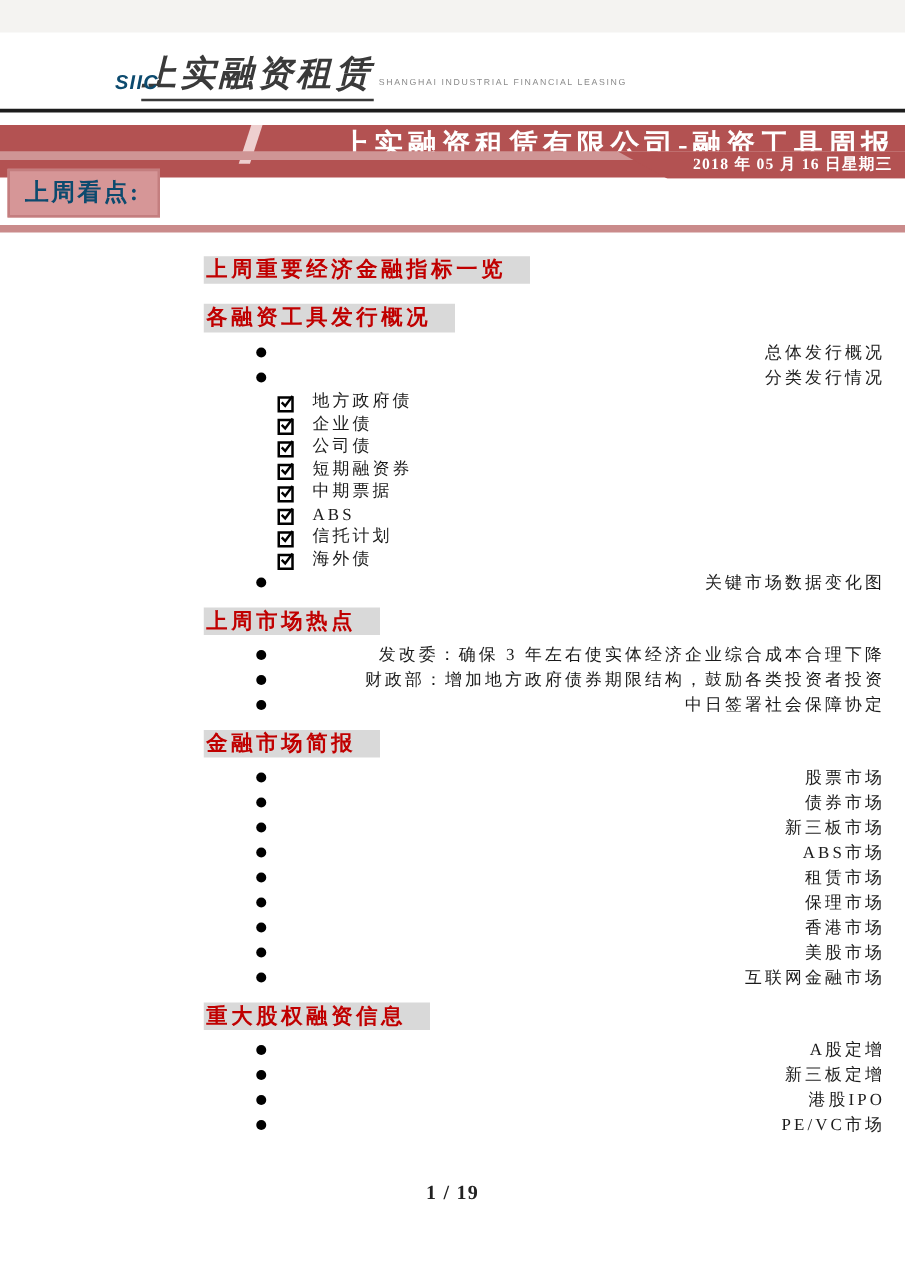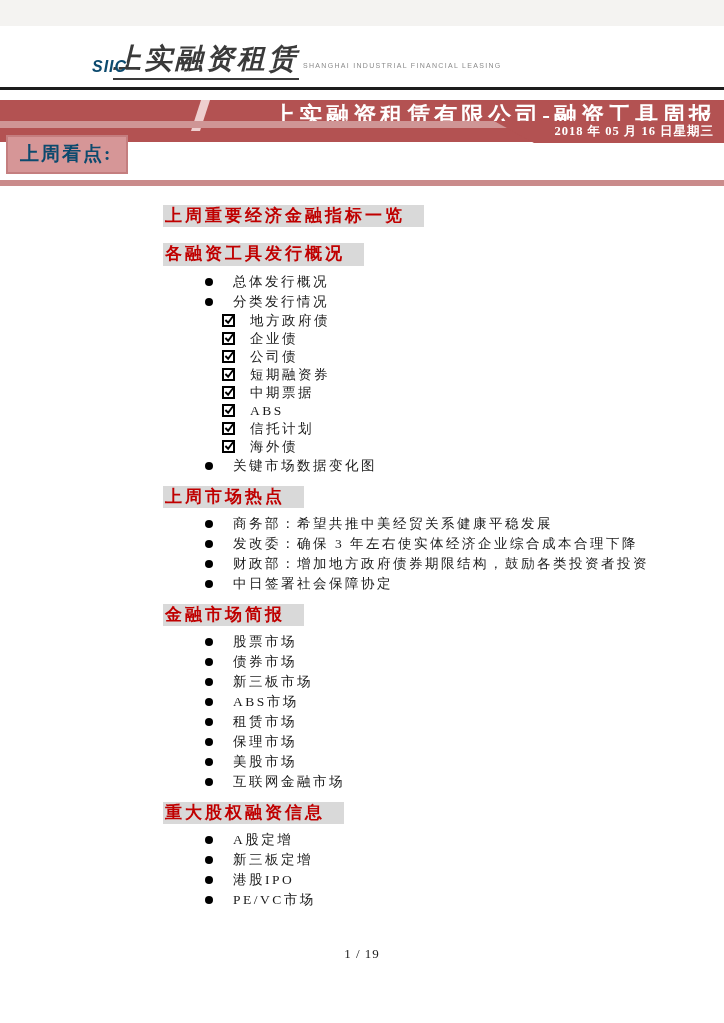--- a/index.html
+++ b/index.html
@@ -50,30 +50,30 @@
 
   
   .toc { position: absolute; left: 163px; top: 199px; width: 545px; }
   .section { margin-bottom: 4px; }
   .section-title { display: inline-block; background: #d9d9d9; color: var(--heading, #c00000);
     font-weight: bold; font-size: 17px; letter-spacing: 3px; line-height: 1.25;
     padding: 0 19px 1px 2px; margin: 6px 0; white-space: nowrap; }
   .toc-list { list-style: none; }
   .toc-item { display: flex; align-items: center; font-size: 13.5px; color: #1b1b1b;
     letter-spacing: 2.5px; white-space: nowrap; }
-  .toc-item.bullet { height: 20px; padding-left: 42px; }
-  .toc-item.checkbox { height: 18px; padding-left: 59px; }
+  .toc-item.bullet { height: 20px; padding-left: 42px; justify-content: space-between; }
+  .toc-item.checkbox { height: 18px; padding-left: 59px; align-items: flex-end; }
   .bullet-icon { width: 8px; height: 8px; border-radius: 50%; background: #000000;
     margin-right: 20px; flex: none; }
   .checkbox-icon { width: 13px; height: 13px; border: 2px solid #000000; margin-right: 15px;
     flex: none; display: flex; align-items: center; justify-content: center; background: #ffffff; }
   .checkbox-icon svg { display: block; width: 11px; height: 11px; margin-top: -3px; margin-right: -2px; }
 
   .page-number { position: absolute; top: 946px; left: 0; width: 100%; text-align: center;
-    font-size: 13px; font-weight: normal; letter-spacing: 1px; color: #222222; }
+    font-size: 16px; font-weight: bold; letter-spacing: 1px; color: #222222; }
 </style>
 </head>
 <body>
 
 <div class="top-fade"></div>
 
 <header>
   <div class="logo">
     <span class="logo-globe">
       <span class="globe-shape"></span>
@@ -173,24 +173,20 @@
           <span>海外债</span>
         </li>
         <li class="toc-item bullet">
           <span class="bullet-icon"></span>
           <span>关键市场数据变化图</span>
         </li>
       </ul></div>
     <div class="section"><h2 class="section-title">上周市场热点</h2><ul class="toc-list">
         <li class="toc-item bullet">
           <span class="bullet-icon"></span>
-          <span>商务部：希望共推中美经贸关系健康平稳发展</span>
-        </li>
-        <li class="toc-item bullet">
-          <span class="bullet-icon"></span>
           <span>发改委：确保 3 年左右使实体经济企业综合成本合理下降</span>
         </li>
         <li class="toc-item bullet">
           <span class="bullet-icon"></span>
           <span>财政部：增加地方政府债券期限结构，鼓励各类投资者投资</span>
         </li>
         <li class="toc-item bullet">
           <span class="bullet-icon"></span>
           <span>中日签署社会保障协定</span>
         </li>
@@ -215,20 +211,24 @@
         <li class="toc-item bullet">
           <span class="bullet-icon"></span>
           <span>租赁市场</span>
         </li>
         <li class="toc-item bullet">
           <span class="bullet-icon"></span>
           <span>保理市场</span>
         </li>
         <li class="toc-item bullet">
           <span class="bullet-icon"></span>
+          <span>香港市场</span>
+        </li>
+        <li class="toc-item bullet">
+          <span class="bullet-icon"></span>
           <span>美股市场</span>
         </li>
         <li class="toc-item bullet">
           <span class="bullet-icon"></span>
           <span>互联网金融市场</span>
         </li>
       </ul></div>
     <div class="section"><h2 class="section-title">重大股权融资信息</h2><ul class="toc-list">
         <li class="toc-item bullet">
           <span class="bullet-icon"></span>

